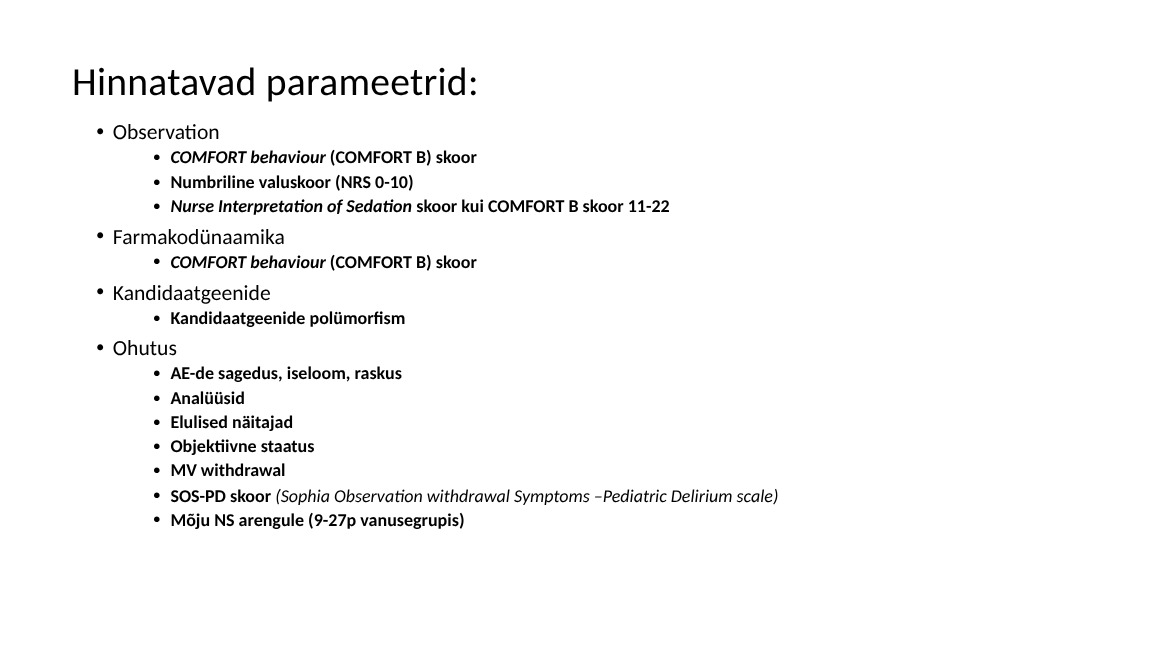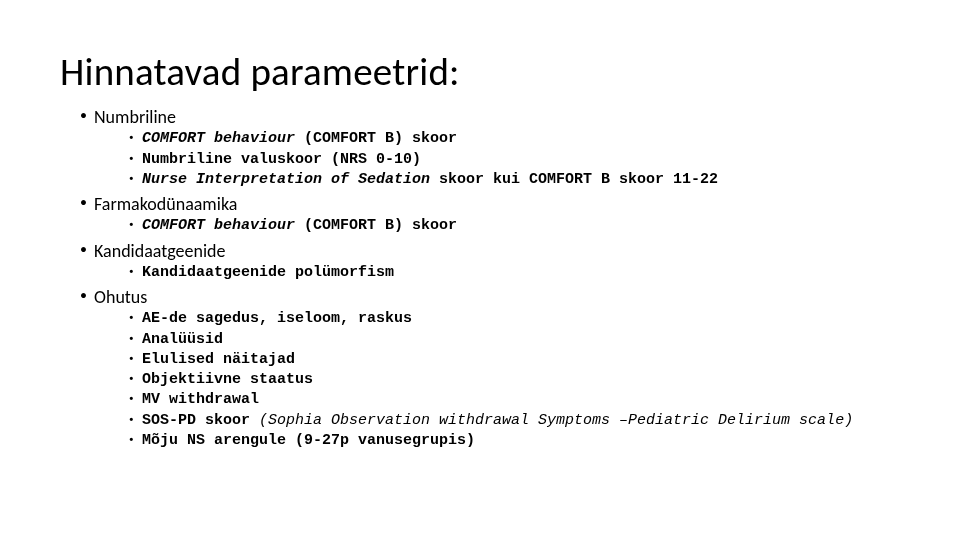--- a/index.html
+++ b/index.html
@@ -11,21 +11,21 @@
     font-family: "Calibri", "Segoe UI", Arial, sans-serif;
     color: #000000;
   }
   .slide {
     box-sizing: border-box;
     width: 960px;
     height: 540px;
     padding: 48px 60px 20px 60px;
   }
   .title {
-    font-size: 39px;
+    font-size: 33px;
     font-weight: 400;
     margin: 0 0 10px 0;
     letter-spacing: 0.2px;
   }
   ul {
     margin: 0;
     padding: 0;
     list-style: none;
   }
   .level1 {
@@ -41,21 +41,20 @@
   .level1 > li::before {
     content: "•";
     position: absolute;
     left: 0;
     top: 0;
     font-size: 14px;
     line-height: 1.6;
   }
   .level2 {
     padding-left: 34px;
-    font-family: Liberation Mono, monospace;
   }
   .level2 > li {
     font-size: 15px;
     font-weight: 600;
     line-height: 1.35;
     position: relative;
     padding-left: 14px;
   }
   .level2 > li::before {
     content: "•";
@@ -70,21 +69,21 @@
 </style>
 </head>
 <body>
 
 <div class="slide">
   <h1 class="title">Hinnatavad parameetrid:</h1>
 
   <ul class="level1">
 
     <li>
-      <span>Numbriline</span>
+      <span>Observation</span>
       <ul class="level2">
         <li><span class="italic">COMFORT behaviour</span><span> (COMFORT B) skoor</span></li>
         <li><span>Numbriline valuskoor (NRS 0-10)</span></li>
         <li><span class="italic">Nurse Interpretation of Sedation</span><span> skoor kui COMFORT B skoor 11-22</span></li>
       </ul>
     </li>
 
 
     <li>
       <span>Farmakodünaamika</span>

